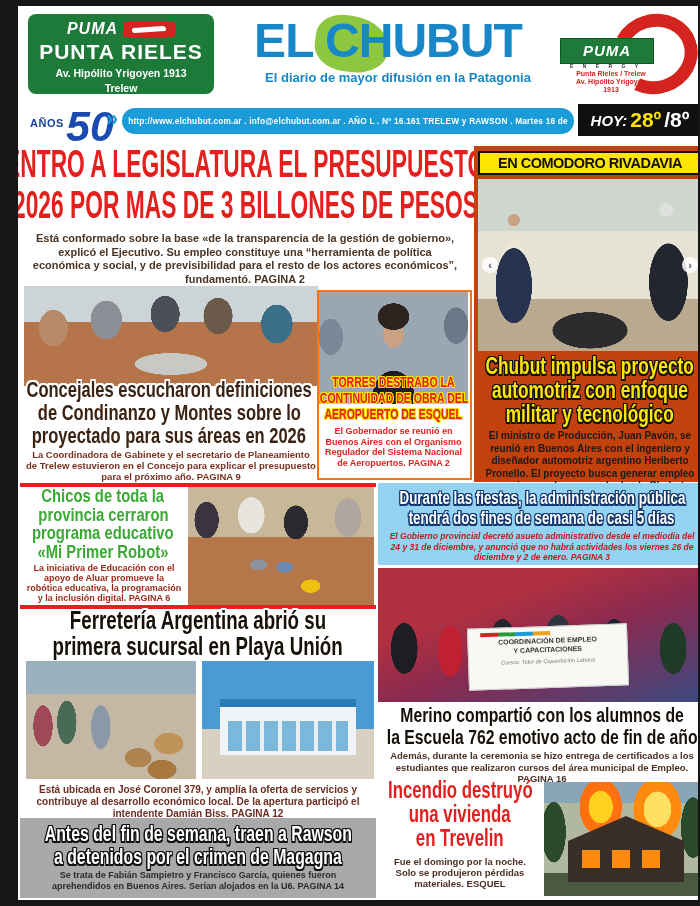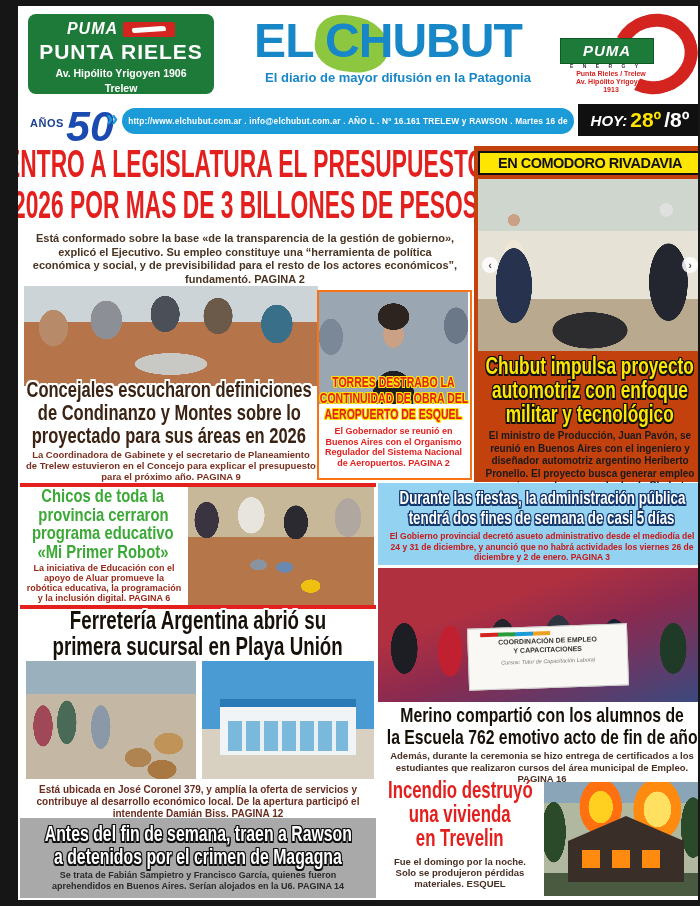--- a/index.html
+++ b/index.html
@@ -94,21 +94,21 @@
     radial-gradient(ellipse 22px 30px at 34% 24%,#e8e4de 0 60%,rgba(0,0,0,0) 61%),
     radial-gradient(ellipse 20px 28px at 58% 30%,#2a2a30 0 60%,rgba(0,0,0,0) 61%),
     radial-gradient(ellipse 22px 32px at 86% 26%,#b0a8a0 0 60%,rgba(0,0,0,0) 61%),
     radial-gradient(ellipse 14px 9px at 38% 66%,#8a94a0 0 60%,rgba(0,0,0,0) 61%),
     radial-gradient(ellipse 14px 9px at 52% 68%,#6a88b0 0 60%,rgba(0,0,0,0) 61%),
     radial-gradient(ellipse 16px 11px at 66% 84%,#f0c010 0 60%,rgba(0,0,0,0) 61%),
     linear-gradient(#c8b89a 0 42%,#b5774a 42% 100%);}
   
   .fiestas{left:360px;top:477px;width:328px;height:82px;background:#93d2f0;}
   .fieH{left:0;top:5px;width:328px;color:#fff;font-size:18.5px;line-height:19.5px;}
-  .fieCap{left:10px;top:48px;width:308px;font-size:8.5px;line-height:10.5px;color:#c81818;}
+  .fieCap{left:10px;top:48px;width:308px;font-size:8.5px;line-height:10.5px;color:#c81818;font-style:italic;}
   
   .phMerino{left:360px;top:562px;width:328px;height:134px;background:
     radial-gradient(ellipse 22px 42px at 8% 60%,#1d1d24 0 60%,rgba(0,0,0,0) 61%),
     radial-gradient(ellipse 20px 42px at 22% 62%,#c02030 0 60%,rgba(0,0,0,0) 61%),
     radial-gradient(ellipse 22px 44px at 38% 58%,#24242c 0 60%,rgba(0,0,0,0) 61%),
     radial-gradient(ellipse 24px 46px at 55% 56%,#2e3440 0 60%,rgba(0,0,0,0) 61%),
     radial-gradient(ellipse 22px 44px at 72% 58%,#1a2030 0 60%,rgba(0,0,0,0) 61%),
     radial-gradient(ellipse 22px 42px at 90% 60%,#203a28 0 60%,rgba(0,0,0,0) 61%),
     linear-gradient(160deg,#b03040 0 30%,#8a2a50 55%,#3a4a80 100%);}
   .sign{left:90px;top:58px;width:160px;height:62px;background:#faf8f4;border:1px solid #ccc;transform:rotate(-2deg);text-align:center;padding-top:10px;box-sizing:border-box;}
@@ -151,21 +151,21 @@
 <body>
 
 <div class="page">
 
   <div class="abs adL">
     <div class="row">
       <span class="pumaWord">PUMA</span>
       <span class="pumaBox"></span>
     </div>
     <div class="big">PUNTA RIELES</div>
-    <div class="sm">Av. Hipólito Yrigoyen 1906</div>
+    <div class="sm">Av. Hipólito Yrigoyen 1913</div>
     <div class="sm">Trelew</div>
   </div>
 
   <div class="abs logo">
     <div class="abs mapBlob"></div>
     <div class="abs logoTitle">EL CHUBUT</div>
     <div class="abs tagline">El diario de mayor difusión en la Patagonia</div>
   </div>
 
   <div class="abs adR">

